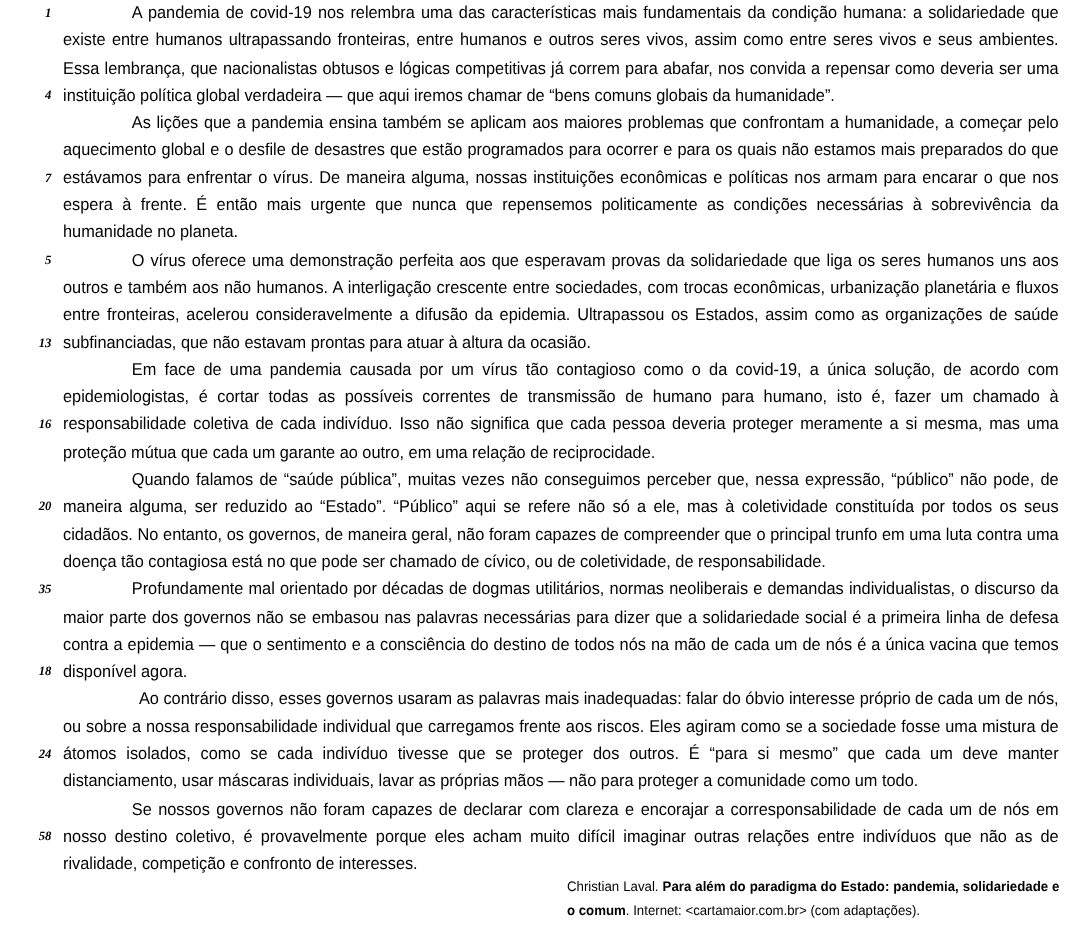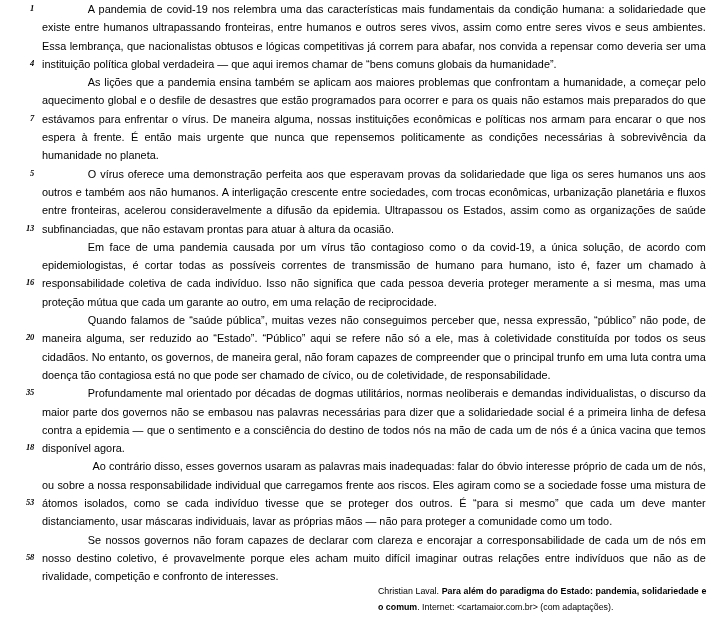--- a/index.html
+++ b/index.html
@@ -105,21 +105,21 @@
   <div class="gutter">
     <div class="line-no" style="top:4px">1</div>
     <div class="line-no" style="top:59px">4</div>
     <div class="line-no" style="top:114px">7</div>
     <div class="line-no" style="top:169px">5</div>
     <div class="line-no" style="top:224px">13</div>
     <div class="line-no" style="top:278px">16</div>
     <div class="line-no" style="top:333px">20</div>
     <div class="line-no" style="top:388px">35</div>
     <div class="line-no" style="top:443px">18</div>
-    <div class="line-no" style="top:498px">53</div>
+    <div class="line-no" style="top:498px">24</div>
     <div class="line-no" style="top:553px">58</div>
   </div>
 
   <div class="text-col">
     <p class="para"><span class="indent"></span><span>A pandemia de covid-19 nos relembra uma das características mais fundamentais da condição humana: a solidariedade que existe entre humanos ultrapassando fronteiras, entre humanos e outros seres vivos, assim como entre seres vivos e seus ambientes. Essa lembrança, que nacionalistas obtusos e lógicas competitivas já correm para abafar, nos convida a repensar como deveria ser uma instituição política global verdadeira — que aqui iremos chamar de “bens comuns globais da humanidade”.</span></p>
     <p class="para"><span class="indent"></span><span>As lições que a pandemia ensina também se aplicam aos maiores problemas que confrontam a humanidade, a começar pelo aquecimento global e o desfile de desastres que estão programados para ocorrer e para os quais não estamos mais preparados do que estávamos para enfrentar o vírus. De maneira alguma, nossas instituições econômicas e políticas nos armam para encarar o que nos espera à frente. É então mais urgente que nunca que repensemos politicamente as condições necessárias à sobrevivência da humanidade no planeta.</span></p>
     <p class="para"><span class="indent"></span><span>O vírus oferece uma demonstração perfeita aos que esperavam provas da solidariedade que liga os seres humanos uns aos outros e também aos não humanos. A interligação crescente entre sociedades, com trocas econômicas, urbanização planetária e fluxos entre fronteiras, acelerou consideravelmente a difusão da epidemia. Ultrapassou os Estados, assim como as organizações de saúde subfinanciadas, que não estavam prontas para atuar à altura da ocasião.</span></p>
     <p class="para"><span class="indent"></span><span>Em face de uma pandemia causada por um vírus tão contagioso como o da covid-19, a única solução, de acordo com epidemiologistas, é cortar todas as possíveis correntes de transmissão de humano para humano, isto é, fazer um chamado à responsabilidade coletiva de cada indivíduo. Isso não significa que cada pessoa deveria proteger meramente a si mesma, mas uma proteção mútua que cada um garante ao outro, em uma relação de reciprocidade.</span></p>
     <p class="para"><span class="indent"></span><span>Quando falamos de “saúde pública”, muitas vezes não conseguimos perceber que, nessa expressão, “público” não pode, de maneira alguma, ser reduzido ao “Estado”. “Público” aqui se refere não só a ele, mas à coletividade constituída por todos os seus cidadãos. No entanto, os governos, de maneira geral, não foram capazes de compreender que o principal trunfo em uma luta contra uma doença tão contagiosa está no que pode ser chamado de cívico, ou de coletividade, de responsabilidade.</span></p>
     <p class="para"><span class="indent"></span><span>Profundamente mal orientado por décadas de dogmas utilitários, normas neoliberais e demandas individualistas, o discurso da maior parte dos governos não se embasou nas palavras necessárias para dizer que a solidariedade social é a primeira linha de defesa contra a epidemia — que o sentimento e a consciência do destino de todos nós na mão de cada um de nós é a única vacina que temos disponível agora.</span></p>

